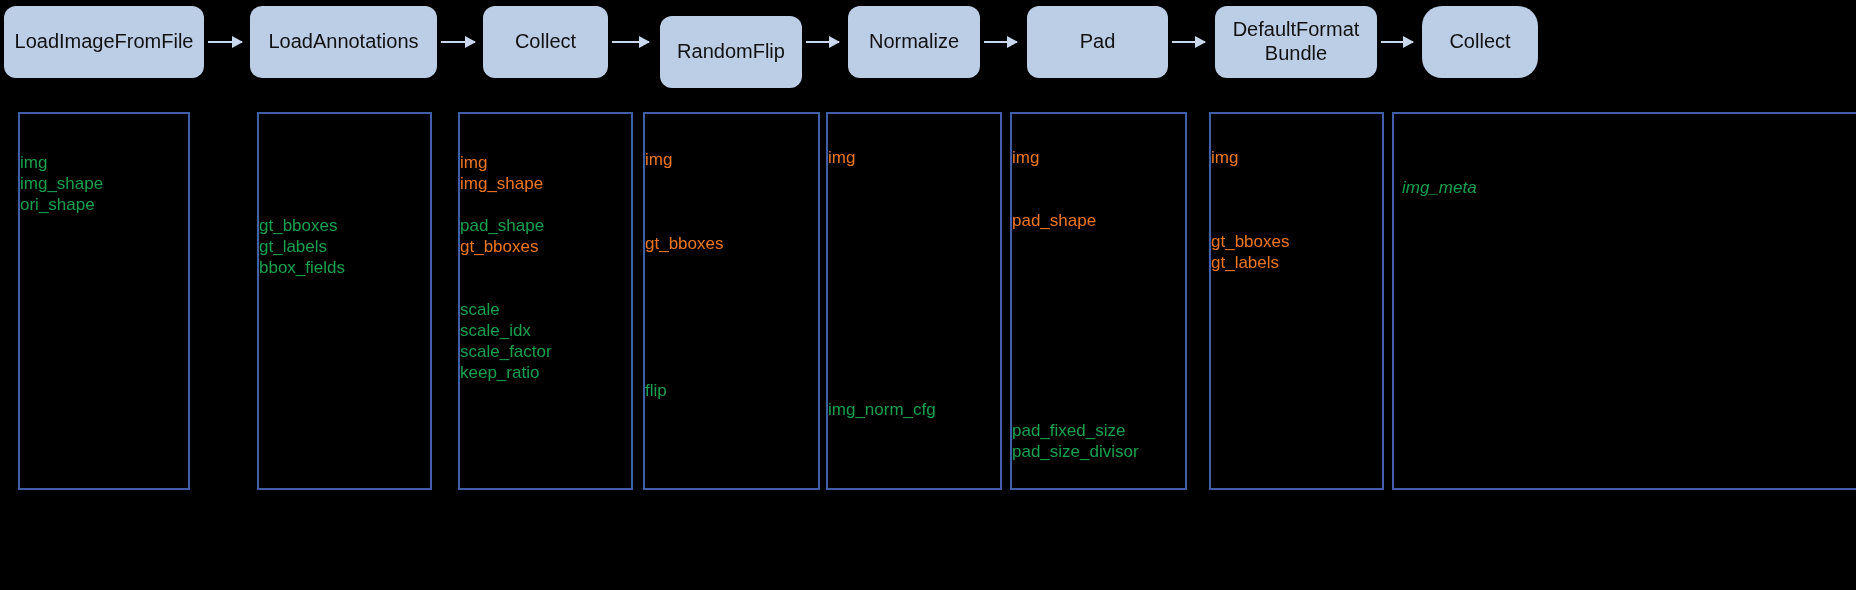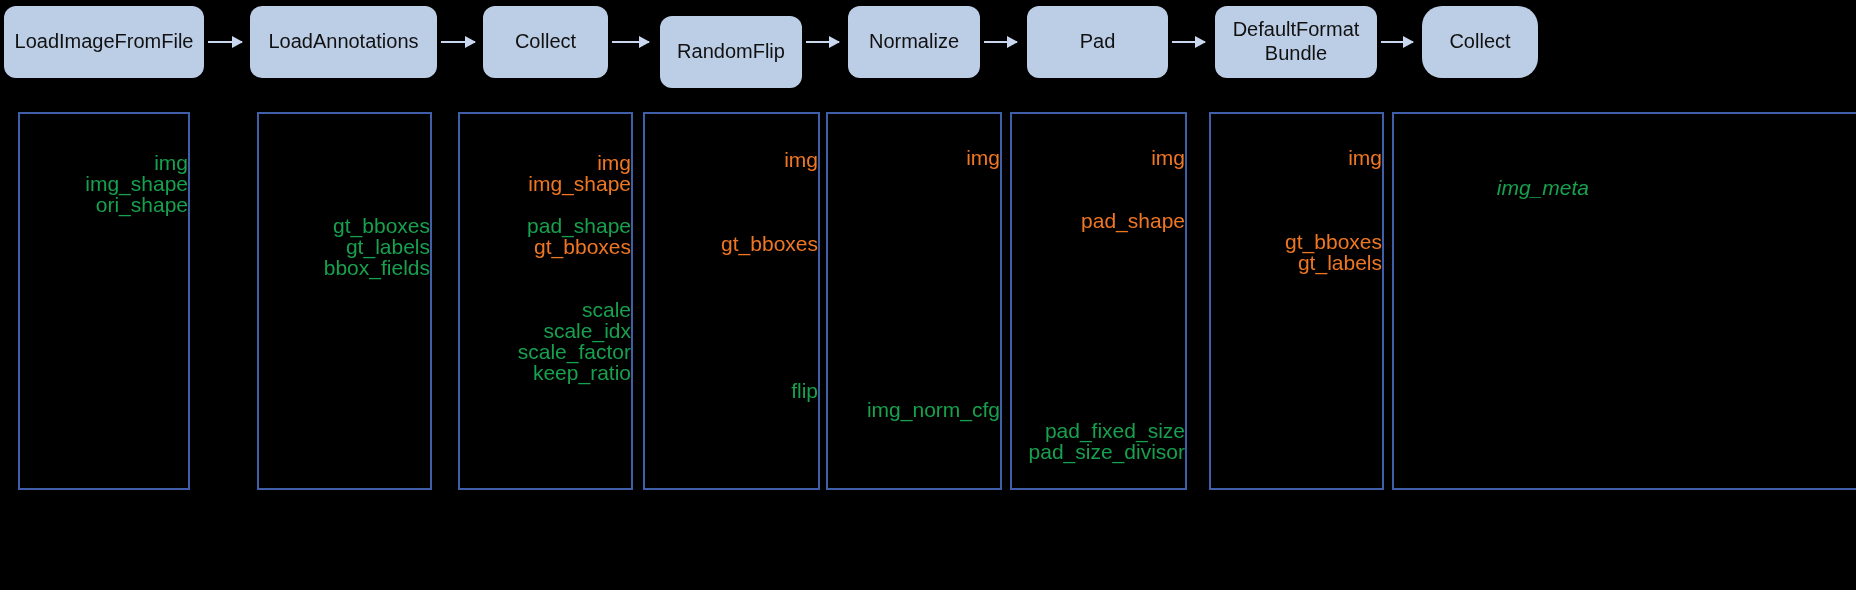--- a/index.html
+++ b/index.html
@@ -61,26 +61,25 @@
     position: absolute;
     border: 2px solid #3f5fa8;
     background: transparent;
     box-sizing: border-box;
     overflow: hidden;
   }
   .key-list {
     position: absolute;
     left: 0;
     right: 0;
-    font-size: 21px;
+    font-size: 17px;
     line-height: 21px;
     font-family: "Liberation Sans", sans-serif;
-    text-align: right;
+    text-align: left;
     white-space: nowrap;
-    margin-left: 12px;
   }
   .key-list .key {
     display: block;
   }
   .key.added    { color: #17a04e; }
   .key.modified { color: #ef7622; }
   .key.spacer   { color: transparent; visibility: hidden; }
 </style>
 </head>
 <body>

